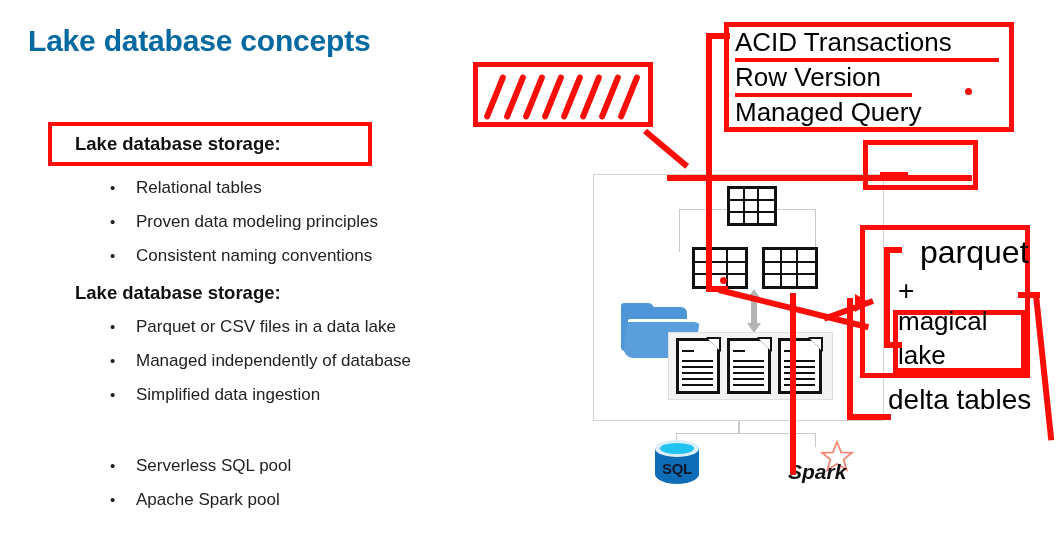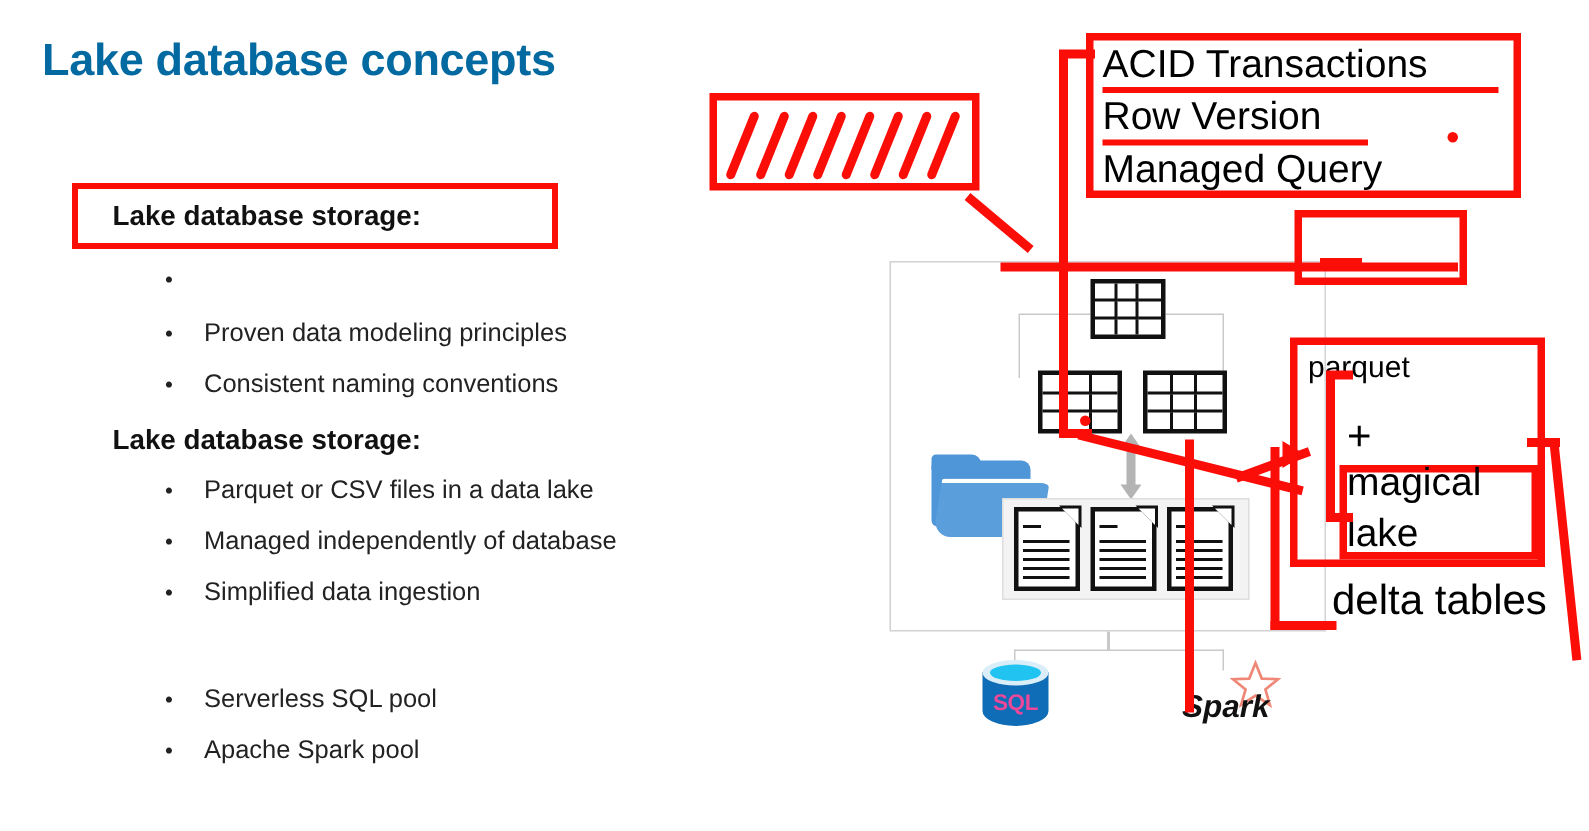--- a/index.html
+++ b/index.html
@@ -54,21 +54,21 @@
                 border-left:7px solid transparent;border-right:7px solid transparent;
                 border-top:10px solid #b4b4b4;}
 
   .bracket{position:absolute;border:1.5px solid #c9c9c9;box-sizing:border-box;}
 
   .sqlicon{position:absolute;left:655px;top:440px;width:44px;height:52px;}
   .sqlicon .body{position:absolute;left:0;top:8px;width:44px;height:36px;background:#0f6cb6;
                  border-radius:0 0 22px 22px / 0 0 10px 10px;}
   .sqlicon .topell{position:absolute;left:0;top:0px;width:44px;height:17px;background:#d9eef8;border-radius:50%;}
   .sqlicon .topin{position:absolute;left:5px;top:3px;width:34px;height:11px;background:#21c3f0;border-radius:50%;}
-  .sqlicon .lbl{position:absolute;left:0;top:20px;width:44px;text-align:center;color:#ec4899;
+  .sqlicon .lbl{position:absolute;left:0;top:20px;width:44px;text-align:center;color:#0f172a;
                 font-size:15px;font-weight:bold;letter-spacing:-0.3px;}
   .sparklbl{position:absolute;left:788px;top:460px;font-size:21px;font-style:italic;font-weight:600;color:#111;}
   .sparkstar{position:absolute;left:820px;top:440px;width:34px;height:33px;}
 
   
   .r{position:absolute;background:#fb0d08;}
   .rbox{position:absolute;border:5px solid #fb0d08;box-sizing:border-box;}
   .rtext{position:absolute;color:#000000;font-family:"Liberation Sans","DejaVu Sans",sans-serif;
          white-space:nowrap;}
   .hatchbox{position:absolute;left:473px;top:62px;width:180px;height:65px;
@@ -84,20 +84,21 @@
 <div class="slide">
 
   <div id="page-title">Lake database concepts</div>
 
   <div class="schema-hl"></div>
 
   <div class="hd" style="left:75px;top:133px;">Lake database storage:</div>
 
   <div class="bullet-row" style="left:110px;top:178px;">
     <span class="dot">•</span>
+    <span>Relational tables</span>
   </div>
   <div class="bullet-row" style="left:110px;top:212px;">
     <span class="dot">•</span>
     <span>Proven data modeling principles</span>
   </div>
   <div class="bullet-row" style="left:110px;top:246px;">
     <span class="dot">•</span>
     <span>Consistent naming conventions</span>
   </div>
 
@@ -269,21 +270,21 @@
 
   <div class="diag" style="left:719px;top:287px;width:154px;height:6px;transform:rotate(14deg);"></div>
 
   <div style="position:absolute;left:855px;top:294px;width:0;height:0;
               border-top:9px solid transparent;border-bottom:9px solid transparent;
               border-left:15px solid #fb0d08;"></div>
 
   <div class="diag" style="left:873px;top:298px;width:52px;height:6px;transform:rotate(160deg);"></div>
 
   <div class="rbox" style="left:860px;top:225px;width:170px;height:153px;"></div>
-  <div class="rtext" style="left:872px;top:234px;font-size:20px;">parquet</div>
+  <div class="rtext" style="left:920px;top:234px;font-size:32px;">parquet</div>
   <div class="rtext" style="left:898px;top:275px;font-size:28px;">+</div>
 
   <div class="rbox" style="left:893px;top:310px;width:133px;height:63px;"></div>
   <div class="rtext" style="left:898px;top:306px;font-size:26px;">magical</div>
   <div class="rtext" style="left:898px;top:340px;font-size:26px;">lake</div>
 
   <div class="r" style="left:884px;top:250px;width:6px;height:98px;"></div>
   <div class="r" style="left:884px;top:247px;width:18px;height:6px;"></div>
   <div class="r" style="left:884px;top:342px;width:18px;height:6px;"></div>
 

